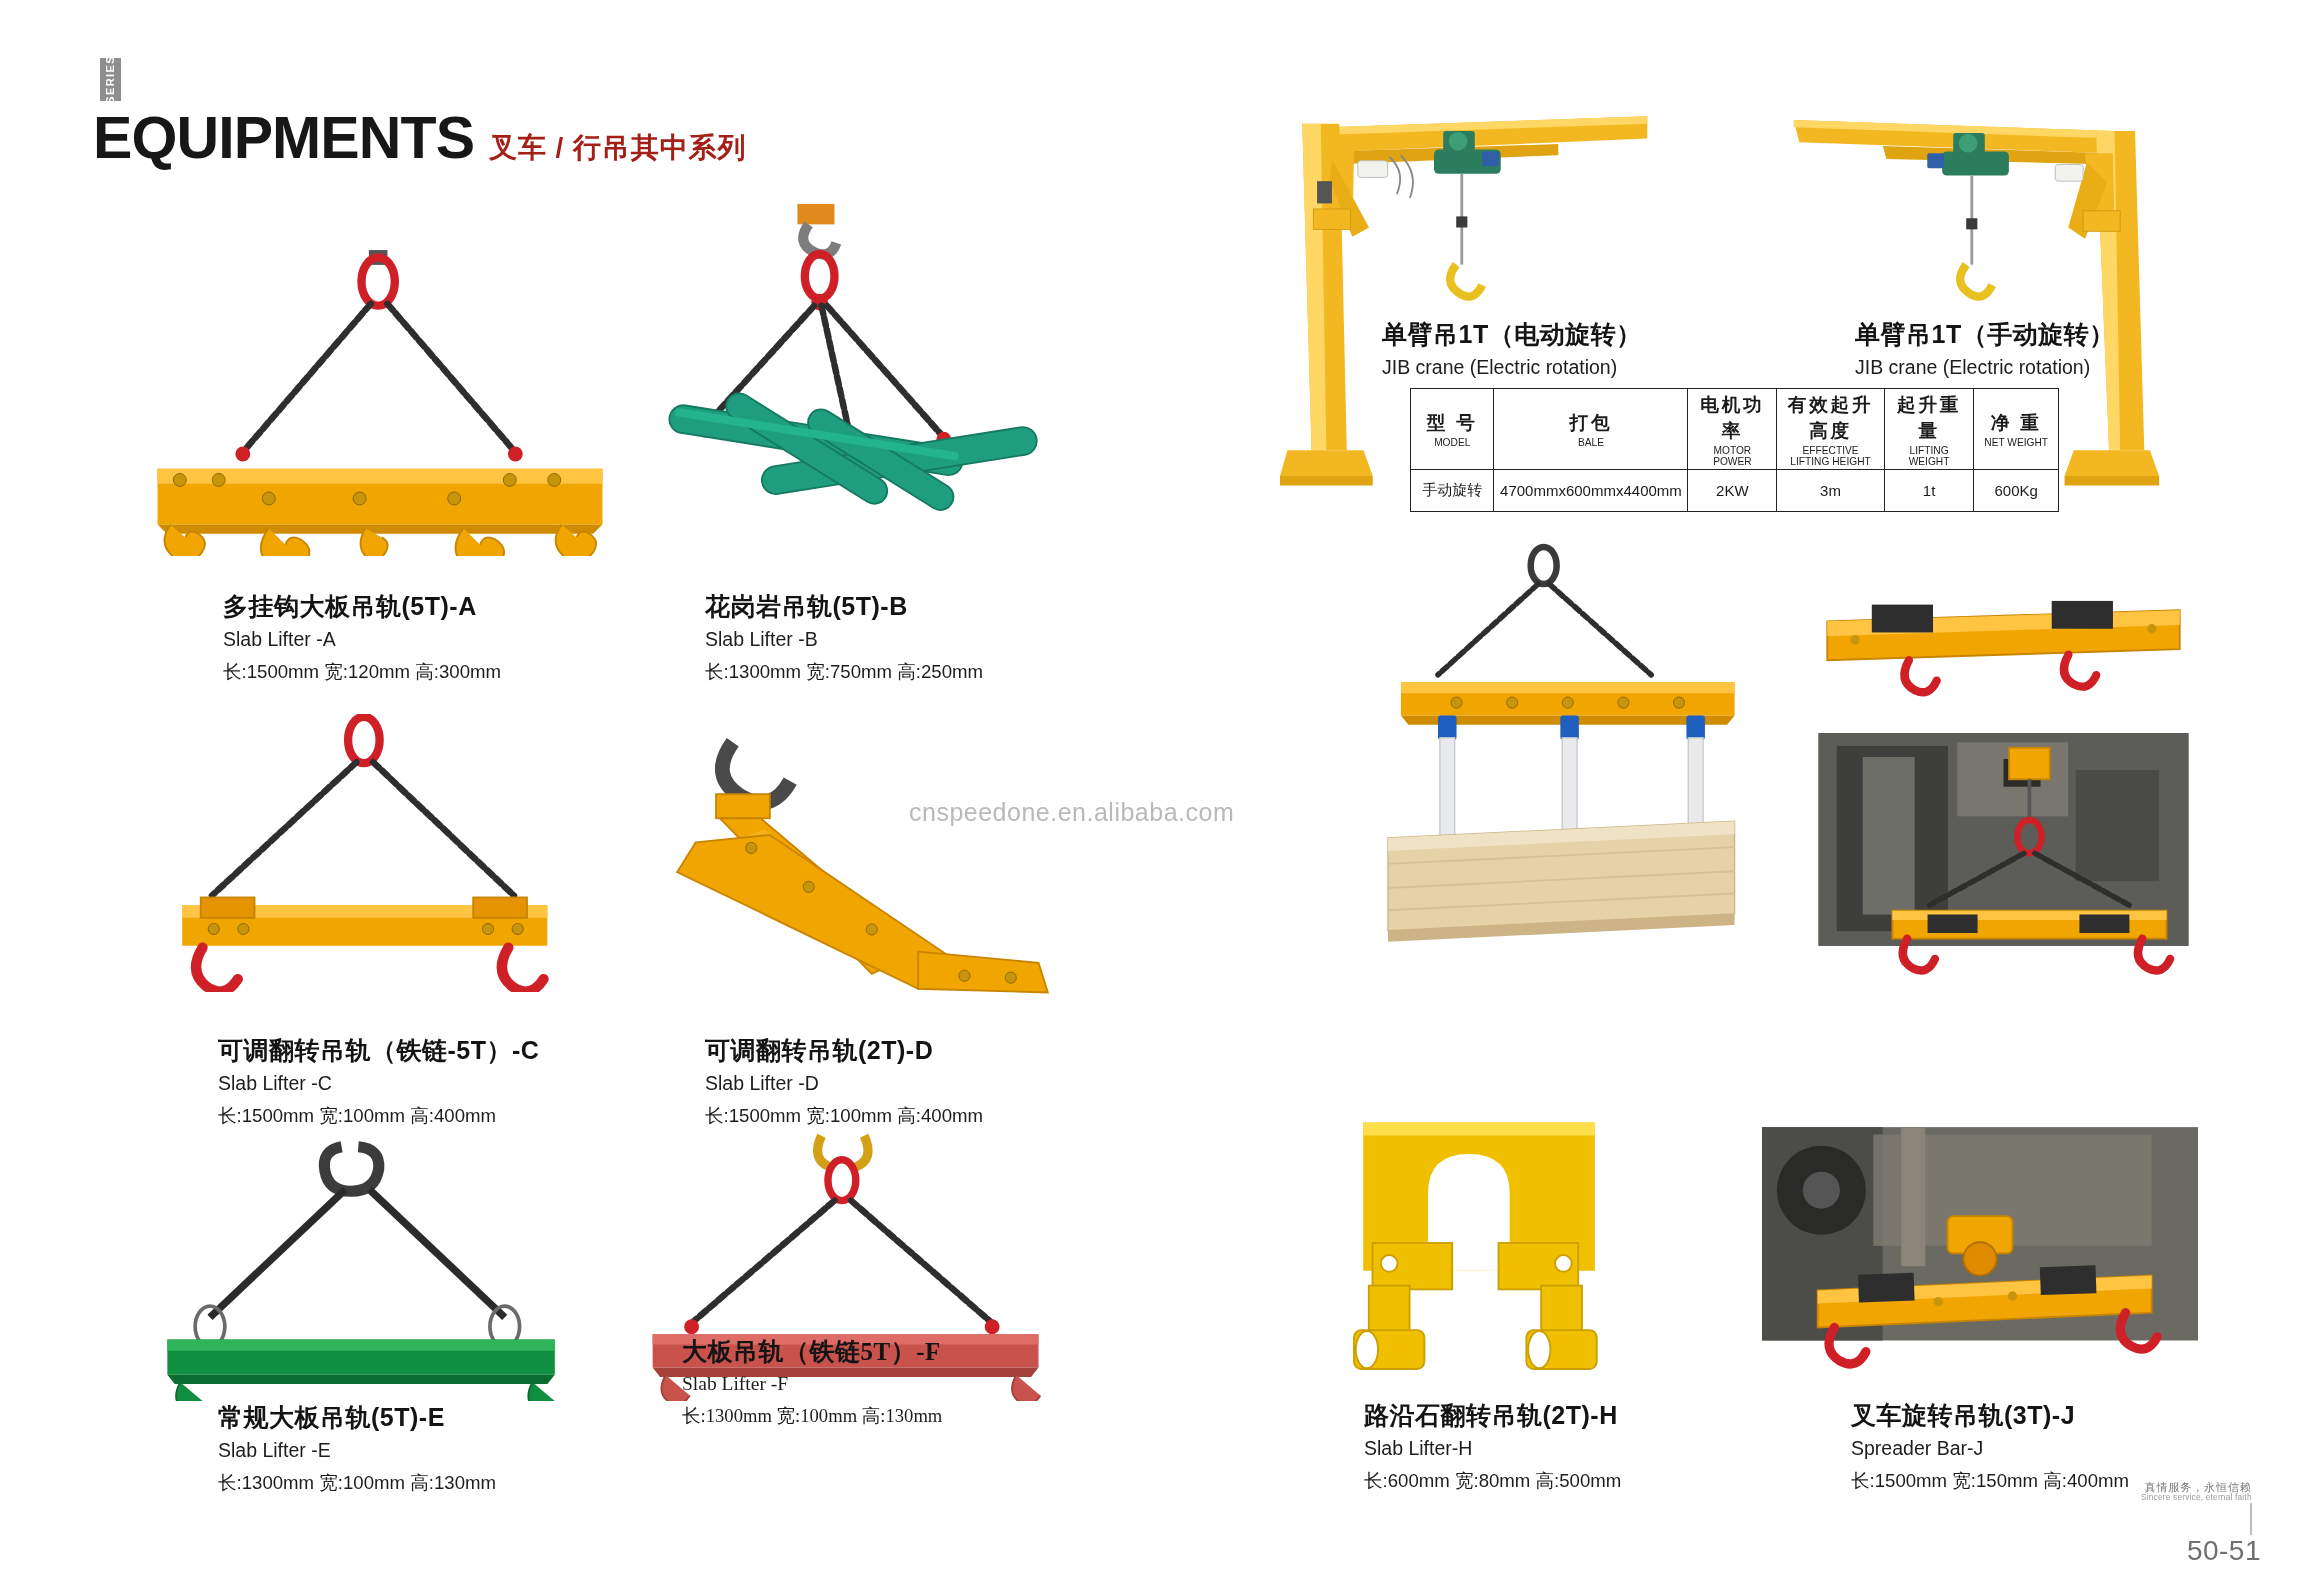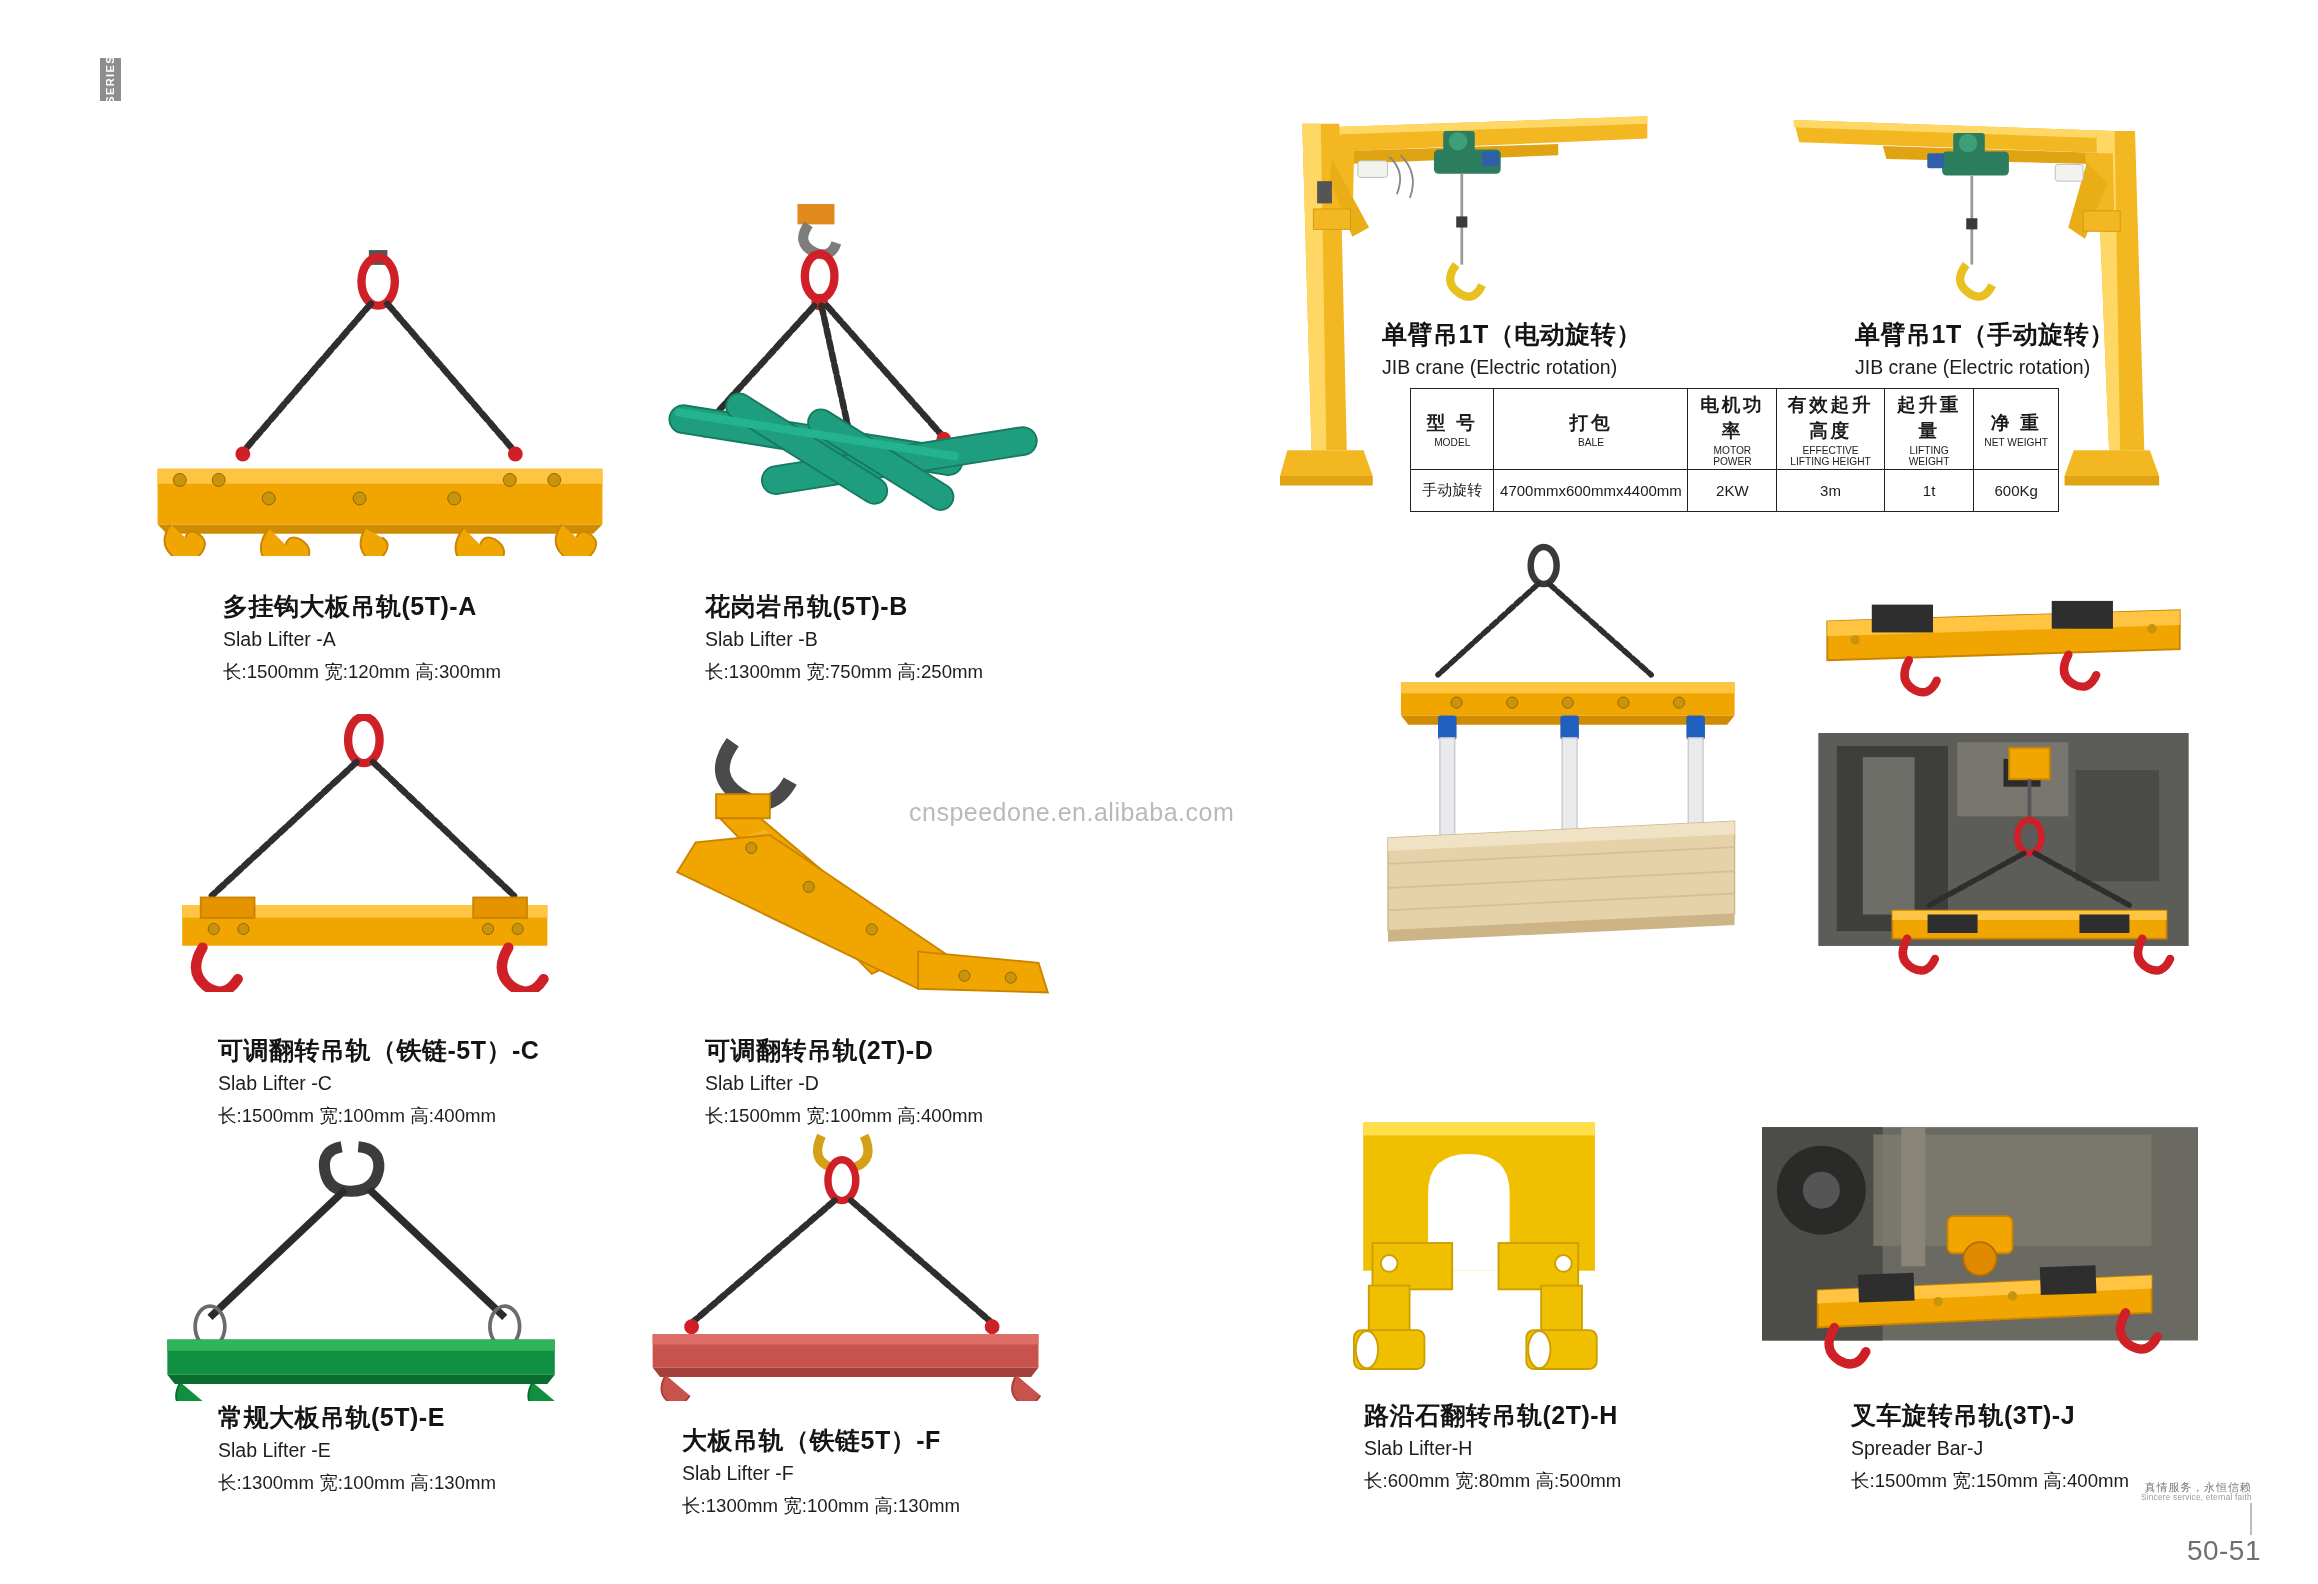--- a/index.html
+++ b/index.html
@@ -66,20 +66,24 @@
 </head>
 <body>
 
 <div class="page">
 
   <div class="header">
     <div class="title-line">
       <div class="series-badge">
         <span>SERIES</span>
       </div>
+    </div>
+    <div class="title-line" style="margin-top:5.6px;">
+      <div class="title-main">EQUIPMENTS</div>
+      <div class="title-cn">叉车 / 行吊其中系列</div>
     </div>
   </div>
 
   <div class="wm" style="left:909px;top:784px;">cnspeedone.en.alibaba.com</div>
 
   <div class="art" style="left:139px;top:250px;width:482px;height:306px;">
     <svg width="482" height="306" viewBox="0 0 520 330">
 
       <rect x="248" y="0" width="20" height="16" fill="#555"></rect>
       <ellipse cx="258" cy="34" rx="18" ry="26" fill="none" stroke="#cf2027" stroke-width="9"></ellipse>
@@ -243,21 +247,21 @@
       <circle cx="400" cy="210" r="8" fill="#cf2027"></circle>
       <polygon points="34,218 450,218 450,254 34,254" fill="#c8524c"></polygon>
       <polygon points="34,218 450,218 450,229 34,229" fill="#dd6d66"></polygon>
       <polygon points="34,254 450,254 442,264 42,264" fill="#a53f3a"></polygon>
       <g fill="#c8524c" stroke="#a53f3a" stroke-width="2">
         <path d="M48 262 q-10 18 2 28 q14 10 24 -6"></path>
         <path d="M426 262 q-10 18 2 28 q14 10 24 -6"></path>
       </g>
     </svg>
   </div>
-  <div class="cap" style="left:682px;top:1424px;">
+  <div class="cap" style="left:682px;top:1335px;font-family:Liberation Serif, serif;">
     <div class="cn">大板吊轨（铁链5T）-F</div>
     <div class="en">Slab Lifter -F</div>
     <div class="dim">长:1300mm  宽:100mm  高:130mm</div>
   </div>
 
   <div class="art" style="left:1280px;top:79px;width:371px;height:413px;">
     <svg width="371" height="413" viewBox="0 0 400 445">
       <polygon points="52,52 396,40 396,64 66,78" fill="#f3b722"></polygon>
       <polygon points="52,52 396,40 396,48 52,60" fill="#ffd764"></polygon>
       <polygon points="56,78 300,70 300,82 58,92" fill="#e0a412"></polygon>

